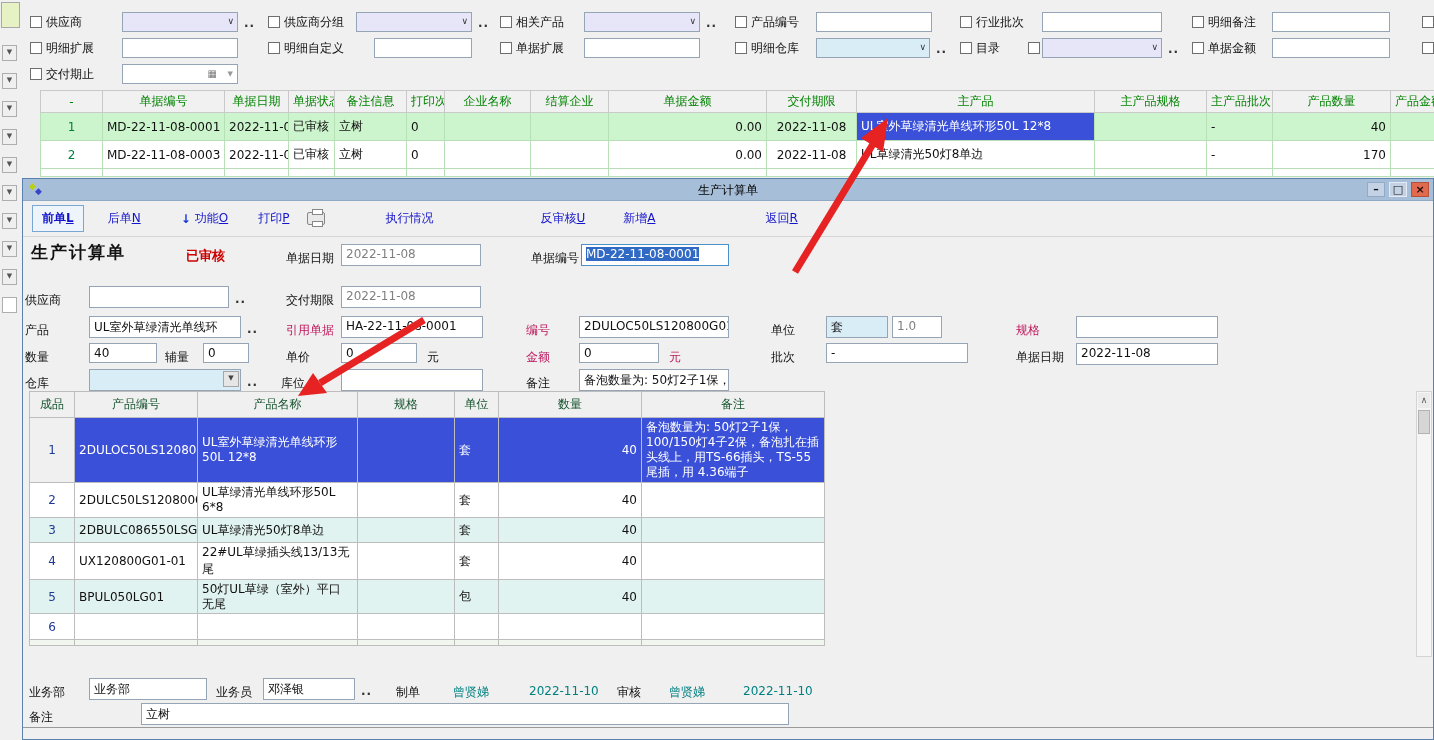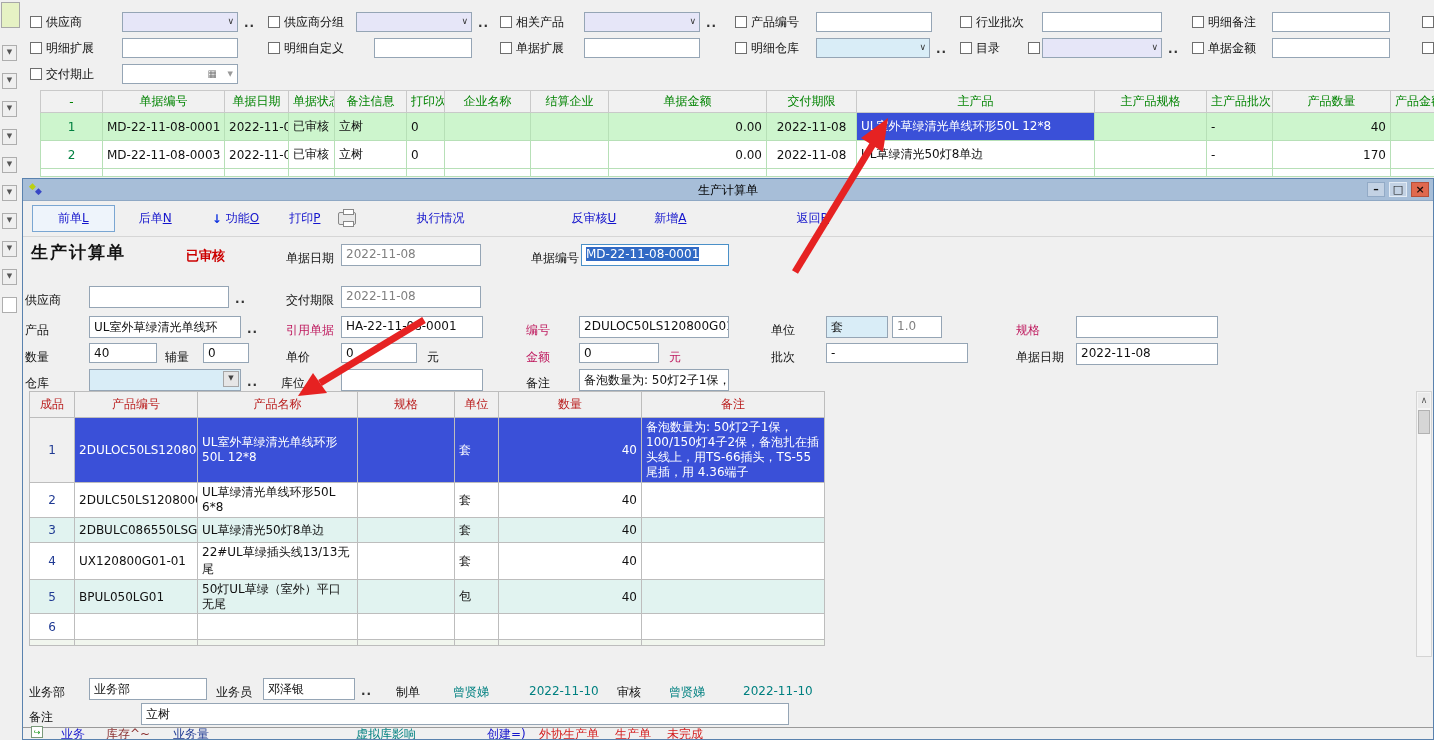--- a/index.html
+++ b/index.html
@@ -53,33 +53,33 @@
   .d1 { left:6px; top:2px; color:#bcd012; }
   .d2 { left:12px; top:7px; color:#3747c6; }
   .winbtn { position:absolute; top:3px; width:18px; height:15px; text-align:center; line-height:13px; font-weight:bold; font-size:11px; cursor:pointer; }
   .btn-min { right:48px; background:#c3d2e4; border:1px solid #92aac6; }
   .btn-max { right:26px; background:#c3d2e4; border:1px solid #e2ebf5; }
   .btn-close { right:4px; background:#e0694e; border:1px solid #b5503a; color:#1c0d0a; }
   
   .toolbar { position:absolute; left:0; top:22px; right:0; height:36px; background:#f0f0f0; border-bottom:1px solid #d6d6d6; display:flex; align-items:center; }
   .titem { color:#1414cc; white-space:nowrap; cursor:pointer; }
   .titem .accel { text-decoration:underline; }
-  .boxed { border:1px solid #7aa6d2; background:#eef4fb; padding:4px 25px; }
+  .boxed { border:1px solid #7aa6d2; background:#eef4fb; padding:4px 9px;font-weight:bold; }
   .func-arrow { color:#1336e0; font-weight:bold; margin-right:4px; }
   .printer { position:relative; width:18px; height:13px; background:#e9e9e9; border:1px solid #888; border-radius:2px; }
   .printer::before { content:""; position:absolute; left:4px; top:-4px; width:9px; height:4px; background:#fff; border:1px solid #888; }
   .printer::after { content:""; position:absolute; left:4px; bottom:-3px; width:9px; height:4px; background:#fff; border:1px solid #888; }
   
   .form-title { position:absolute; left:8px; top:62px; font-size:17px; font-weight:bold; letter-spacing:2px; }
   .status { position:absolute; left:163px; top:68px; color:#cc0000; font-weight:bold; font-size:13px; }
   .sel-text { background:#316ac5; color:#fff; }
   
   table.detail { position:absolute; left:6px; top:212px; width:795px; border-collapse:collapse; table-layout:fixed; font-size:12px; }
   table.detail td { border:1px solid #bdbdbd; padding:1px 4px; overflow:hidden; vertical-align:middle; }
-  table.detail tr.dh td { background:#f0f0f0; color:#b91c1c; text-align:center; height:26px; }
+  table.detail tr.dh td { background:#f0f0f0; color:#14532d; text-align:center; height:26px; }
   td.drn { background:#f0f0f0; color:#1f3a93; text-align:center; }
   td.spec-cell { background:#e7f0da; }
   tr.selrow td { background:#3a50d8; color:#fff; }
   tr.selrow td.drn { background:#f0f0f0; color:#1f3a93; }
   tr.cyan-row td { background:#e1f3f0; }
   tr.white-row td { background:#ffffff; }
   tr.sep-row td { background:#f1f6ee; height:6px; padding:0; }
   td.trn { background:#f6dfe9; }
   .wrapcell { white-space:normal; line-height:15px; }
   
@@ -460,31 +460,20 @@
     <span class="flabel teal" style="left:506px;top:505px">2022-11-10</span>
     <span class="flabel" style="left:594px;top:505px">审核</span>
     <span class="flabel teal" style="left:646px;top:505px">曾贤娣</span>
     <span class="flabel teal" style="left:720px;top:505px">2022-11-10</span>
 
     <span class="flabel" style="left:6px;top:530px">备注</span>
     <span class="ibox" style="left:118px;top:524px;width:648px;height:22px;padding-right:18px">立树</span>
 
     <div class="divider"></div>
 
-    <div class="bottombar">
-      <span class="i-doc"></span>
-      <span class="bb-item c-blue" style="left:38px">业务</span>
-      <span class="bb-item c-maroon" style="left:83px">库存^~</span>
-      <span class="bb-item c-navy" style="left:150px">业务量</span>
-      <span class="bb-item c-teal" style="left:333px">虚拟库影响</span>
-      <span class="bb-item c-blue" style="left:464px">创建=)</span>
-      <span class="bb-item c-red" style="left:516px">外协生产单</span>
-      <span class="bb-item c-red" style="left:592px">生产单</span>
-      <span class="bb-item c-red" style="left:644px">未完成</span>
-    </div>
   </div>
 
   <svg class="arrows" width="1434" height="740" viewBox="0 0 1434 740">
     <g>
       <line x1="795" y1="272" x2="873" y2="144" stroke="#e62222" stroke-width="7"></line>
       <polygon points="888,118 883,152 861,138" fill="#e62222"></polygon>
     </g>
     <g>
       <line x1="424" y1="320" x2="320" y2="383" stroke="#e62222" stroke-width="7"></line>
       <polygon points="298,396 327,393 313,373" fill="#e62222"></polygon>

